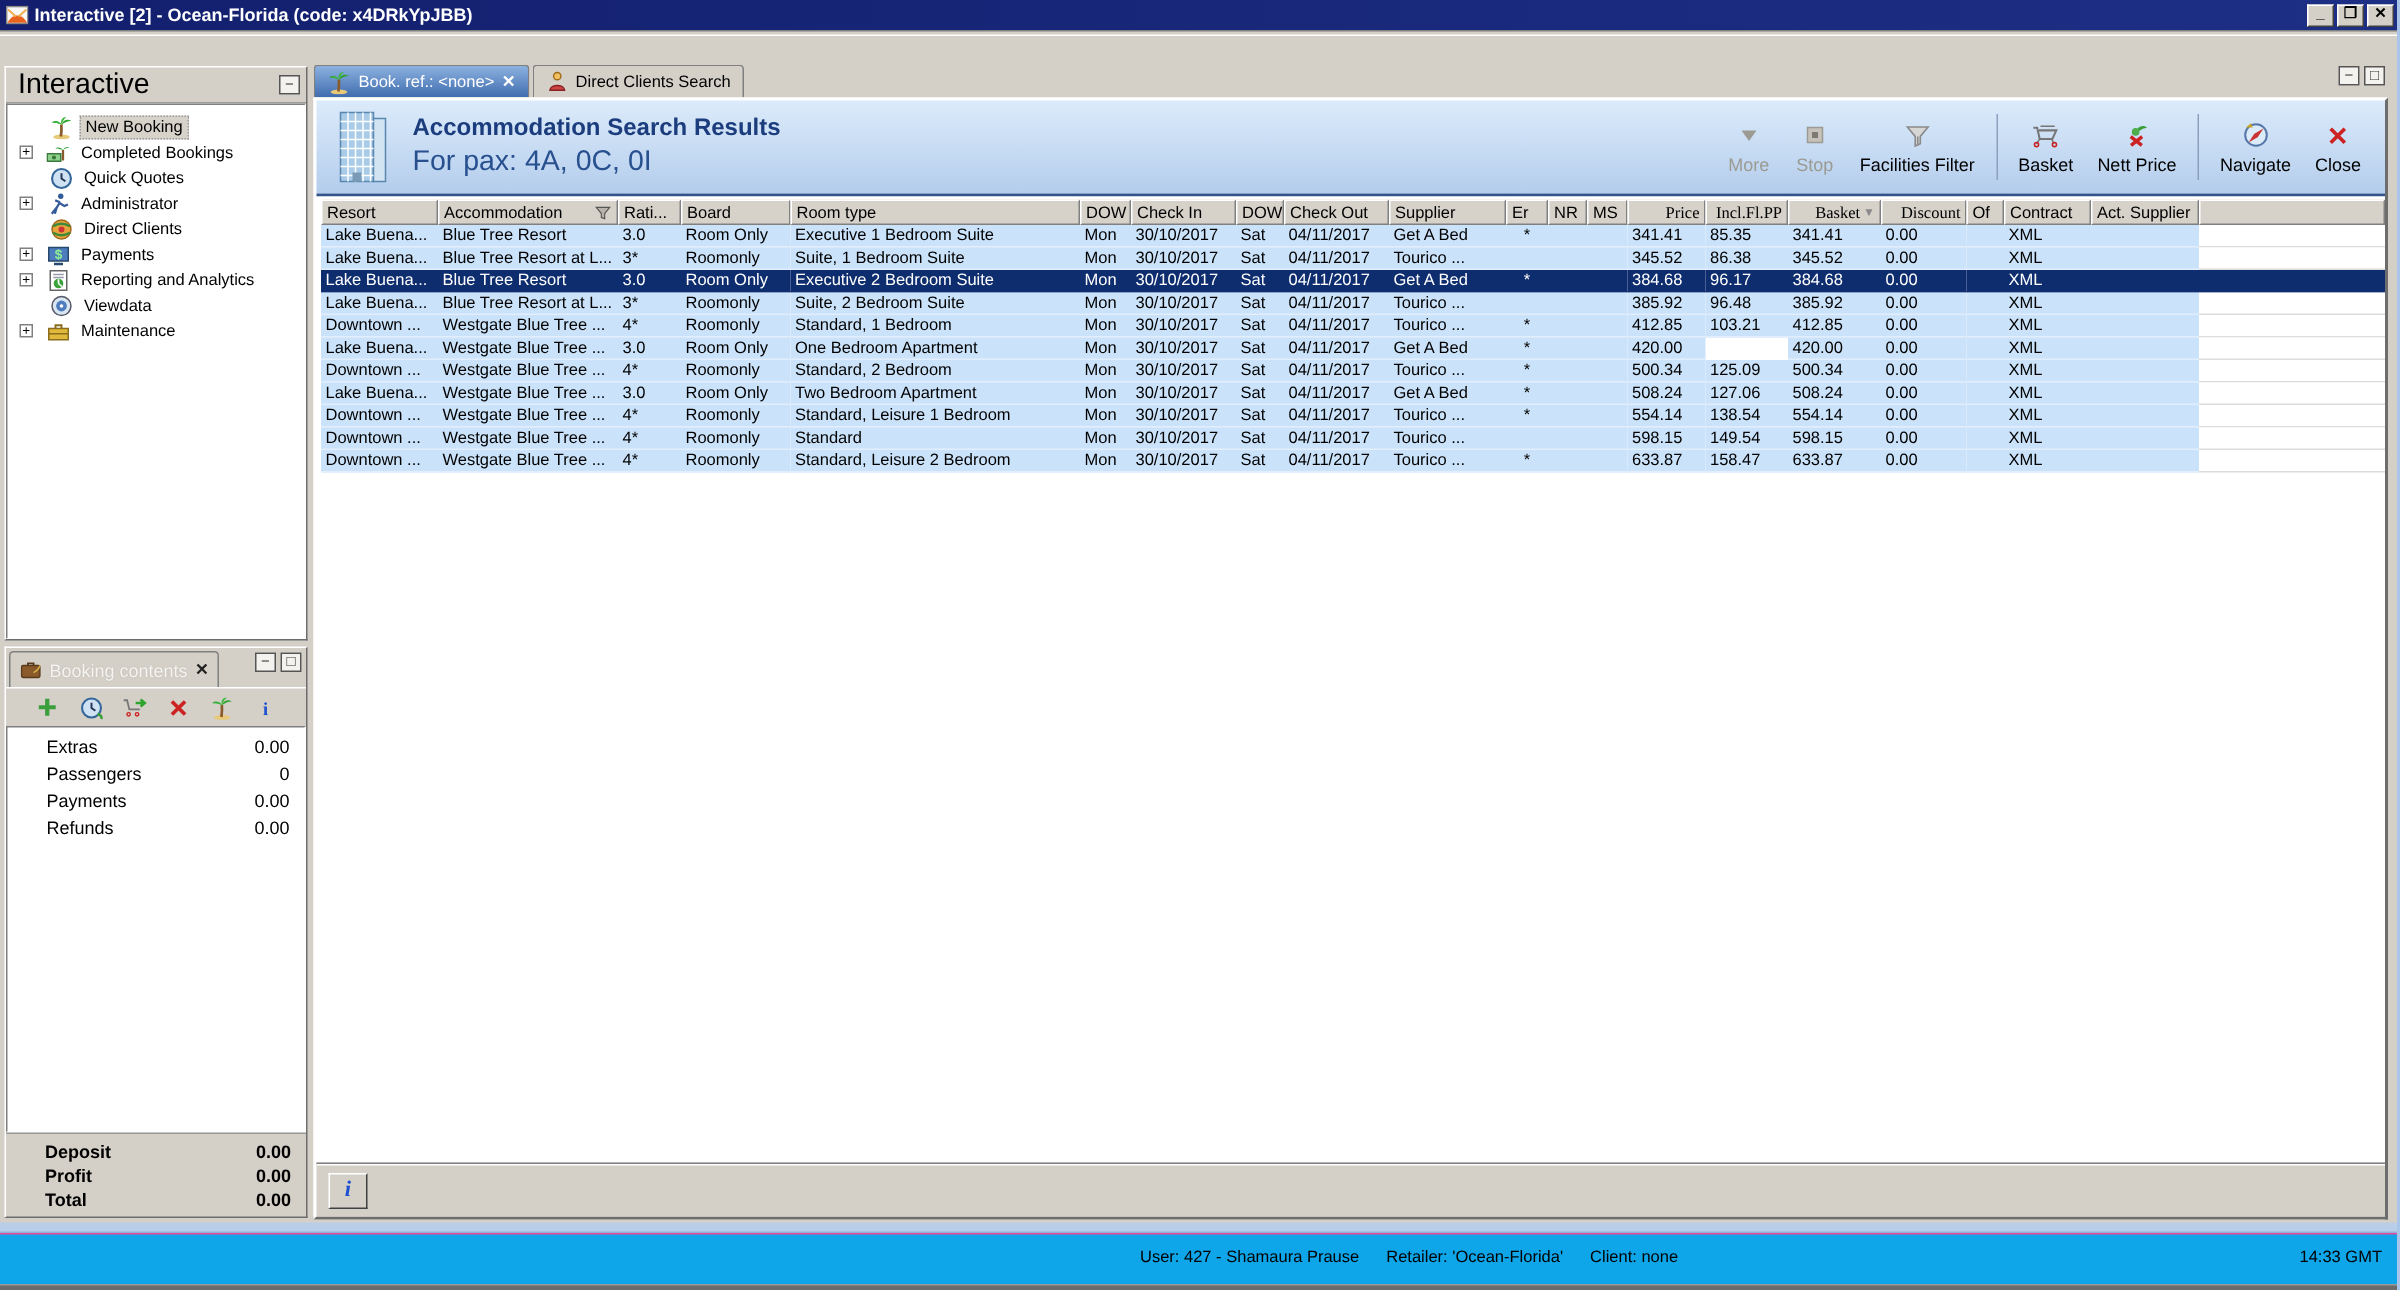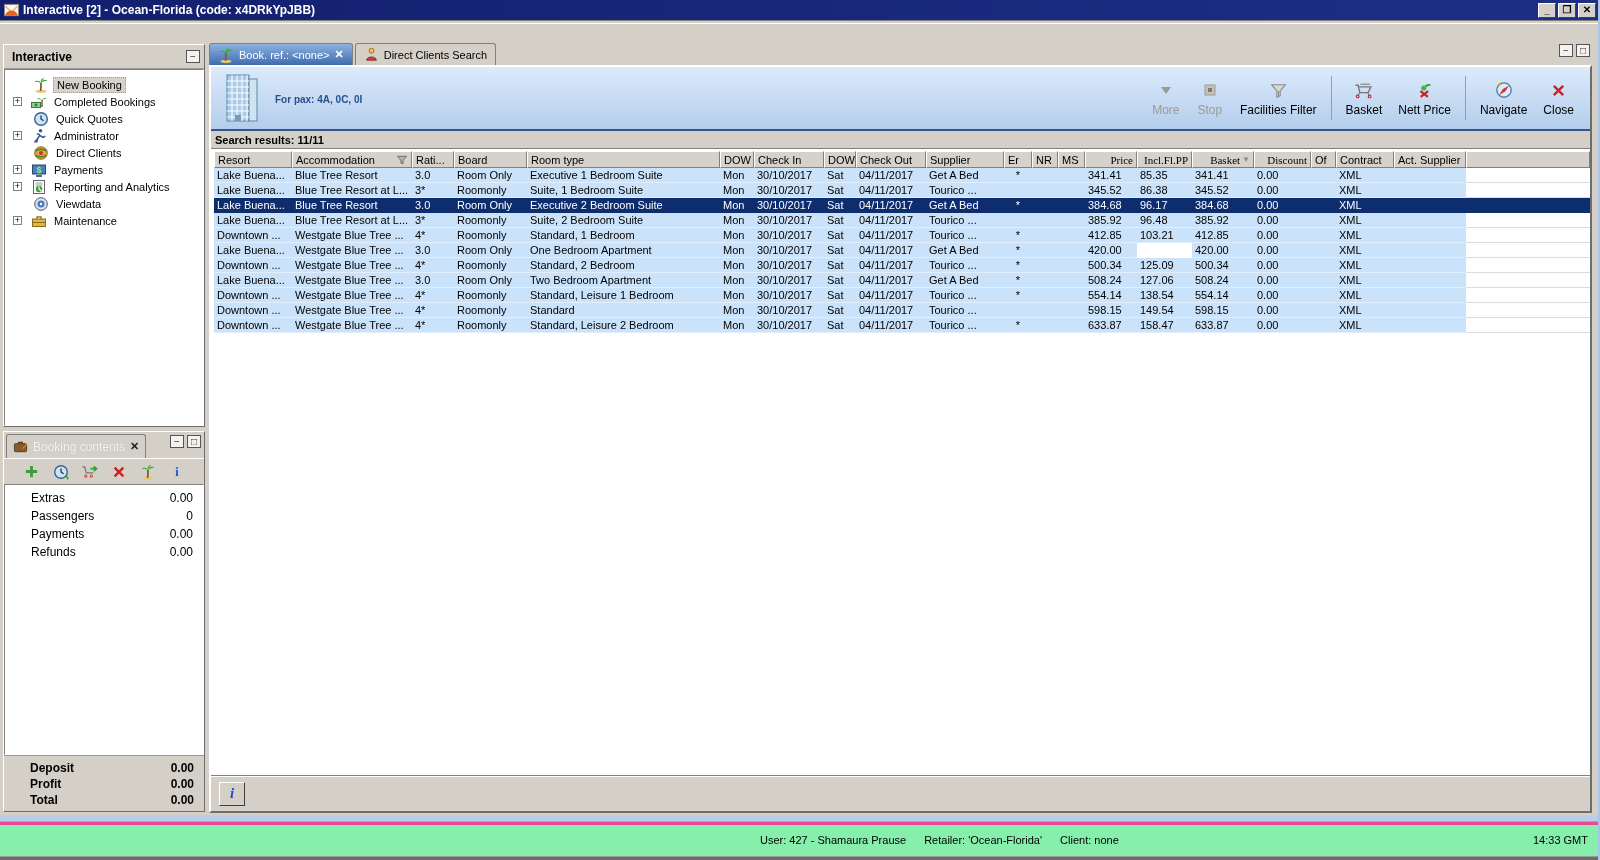--- a/index.html
+++ b/index.html
@@ -19,21 +19,21 @@
   .menuitem { padding:2px 8px; color:#000; }
   .menuitem u { text-decoration:underline; }
   .ridge { height:4px; background:#d4d0c8; border-top:1px solid #808080; border-bottom:1px solid #fff; }
 
   
   .panel3d { position:absolute; background:#d4d0c8; border:1px solid; border-color:#fff #6d6d6d #6d6d6d #fff; }
 
   
   .sidebar { left:3px; top:44px; width:202px; height:383px; display:flex; flex-direction:column; }
   .sidebar-header { height:24px; display:flex; align-items:center; padding:0 4px 0 8px; border-bottom:1px solid #9a9a9a; }
-  .sidebar-header .shtitle { font-size:12px; font-weight:bold; flex:1; }
+  .sidebar-header .shtitle { font-size:19px; font-weight:normal; flex:1; }
   .smallbox { width:14px; height:13px; border:1px solid #555; background:#f4f2ee; display:flex; align-items:center; justify-content:center; font-size:10px; line-height:1; color:#333; }
   .tree { flex:1; background:#fff; border:1px solid; border-color:#808080 #fff #fff #808080; overflow:hidden; padding-top:6px; }
   .tree-item { height:17px; display:flex; align-items:center; }
   .tree-expander { width:9px; height:9px; margin-left:8px; border:1px solid #808080; background:#fff; font-size:9px; line-height:7px; text-align:center; color:#000; flex:none; }
   .tree-spacer { width:11px; margin-left:8px; flex:none; }
   .tree-icon { width:16px; height:16px; margin:0 4px 0 9px; flex:none; }
   .tree-label { white-space:nowrap; padding:1px 3px; }
   .tree-item.selected .tree-label { background:#d7d3cb; border:1px dotted #9a9a9a; }
 
   
@@ -60,21 +60,21 @@
   .mtab .mtab-x { font-weight:bold; font-size:11px; }
   .mtab.active .mtab-x { color:#fff; }
   .mtab-winbtns { position:absolute; right:2px; top:2px; display:flex; gap:3px; }
   .mainframe { position:absolute; left:0; right:0; top:23px; bottom:0; border:2px solid; border-color:#fff #6d6d6d #6d6d6d #fff; background:#fff; display:flex; flex-direction:column; }
 
   
   .headerband { height:64px; flex:none; background:linear-gradient(180deg,#dcebfb,#b4cdec); border-bottom:2px solid #33548c; display:flex; align-items:center; padding:0 8px 0 12px; }
   .hb-icon { width:38px; height:50px; margin-right:14px; flex:none; }
   .hb-titles { flex:1; }
   .hb-title { font-size:16px; font-weight:bold; color:#1b3c7d; }
-  .hb-subtitle { font-size:10px; font-weight:bold; color:#28508f; margin-top:2px; }
+  .hb-subtitle { font-size:19px; font-weight:normal; color:#28508f; margin-top:2px; }
   .hb-toolbar { display:flex; align-items:center; height:100%; }
   .tool-btn { display:flex; flex-direction:column; align-items:center; justify-content:center; padding:2px 8px; min-width:44px; color:#000; }
   .tool-btn .tb-ic { height:22px; display:flex; align-items:center; justify-content:center; }
   .tool-btn .tb-lb { font-size:12px; margin-top:2px; white-space:nowrap; }
   .tool-btn.disabled .tb-lb { color:#9b9b93; }
   .tool-sep { width:1px; height:44px; background:#8aa0bd; margin:0 6px; }
 
   
   .resultsbar { height:18px; background:#d4d0c8; border-bottom:1px solid #808080; display:flex; align-items:center; padding-left:4px; font-weight:bold; }
 
@@ -100,21 +100,21 @@
   .ibtn { width:26px; height:24px; background:#d4d0c8; border:1px solid; border-color:#fff #404040 #404040 #fff;
           font-family:"Liberation Serif", serif; font-weight:bold; font-style:italic; color:#1a4fd0; font-size:15px; display:flex; align-items:center; justify-content:center; }
   .bottomtabs { height:22px; flex:none; background:#d4d0c8; display:flex; align-items:flex-start; padding-left:2px; }
   .btab { height:20px; display:flex; align-items:center; padding:0 8px; background:#d4d0c8; border:1px solid #808080; border-top:none;
           border-bottom-left-radius:3px; border-bottom-right-radius:3px; margin-right:1px; }
   .btab.active { background:#18a018; color:#fff; font-weight:bold; }
 
   
   .footer { position:absolute; left:0; right:0; bottom:0; height:45px; }
   .footer .bluestrip { height:7px; background:#b9cfe9; border-bottom:1px solid #8fb0d8; }
-  .statusbar { position:relative; height:34px; background:#86efac; border-top:3px solid #ec4899; }
+  .statusbar { position:relative; height:34px; background:#0ea5e9; border-top:1px solid #ec4899; }
   .sb-group { position:absolute; left:760px; top:9px; display:flex; gap:18px; white-space:nowrap; }
   .sb-time { position:absolute; right:10px; top:9px; }
   .footer .darkedge { height:4px; background:#6b6b6b; border-top:1px solid #9a9a9a; }
 
   svg { display:block; }
 </style>
 </head>
 <body>
 
 <div id="app">
@@ -380,20 +380,21 @@
             <rect x="4" y="2" width="22" height="46" fill="#a9cbe8" stroke="#5a87b0"></rect>
             <rect x="26" y="6" width="8" height="42" fill="#d2e4f2" stroke="#5a87b0"></rect>
             <g stroke="#ffffff" stroke-width="1">
               <path d="M4 8h22M4 14h22M4 20h22M4 26h22M4 32h22M4 38h22M4 44h22"></path>
               <path d="M9 2v46M14 2v46M19 2v46M24 2v46"></path>
             </g>
             <rect x="12" y="42" width="6" height="6" fill="#7a9ab8"></rect>
           </svg>
         </span>
         <span class="hb-titles">
+          <div class="hb-title">Accommodation Search Results</div>
           <div class="hb-subtitle">For pax: 4A, 0C, 0I</div>
         </span>
         <span class="hb-toolbar">
             <span class="tool-btn disabled">
               <span class="tb-ic">
                 <svg viewBox="0 0 16 16" width="16" height="16">
                   <path d="M3 5h10L8 12z" fill="#9b9b93"></path>
                 </svg>
               </span>
               <span class="tb-lb">More</span>
@@ -453,23 +454,20 @@
             <span class="tool-btn">
               <span class="tb-ic">
                 <svg viewBox="0 0 16 16" width="15" height="15">
                   <path d="M3 3l10 10M13 3L3 13" stroke="#cc2222" stroke-width="2.6"></path>
                 </svg>
               </span>
               <span class="tb-lb">Close</span>
             </span>
           </span>
       </div>
-      <div class="resultsbar">
-        <span>Search results: 11/11</span>
-      </div>
       <div class="tablezone">
         <div class="thead">
             <div class="th" style="width: 78px;">
               <span>Resort</span>
             </div>
             <div class="th" style="width: 120px;">
               <span>Accommodation</span>
               <span class="funnel-sm">
                 <svg viewBox="0 0 16 16" width="12" height="12">
                   <path d="M2 3h12L9.5 8.5V13l-3-1V8.5z" fill="#b8b4ac" stroke="#555"></path>

